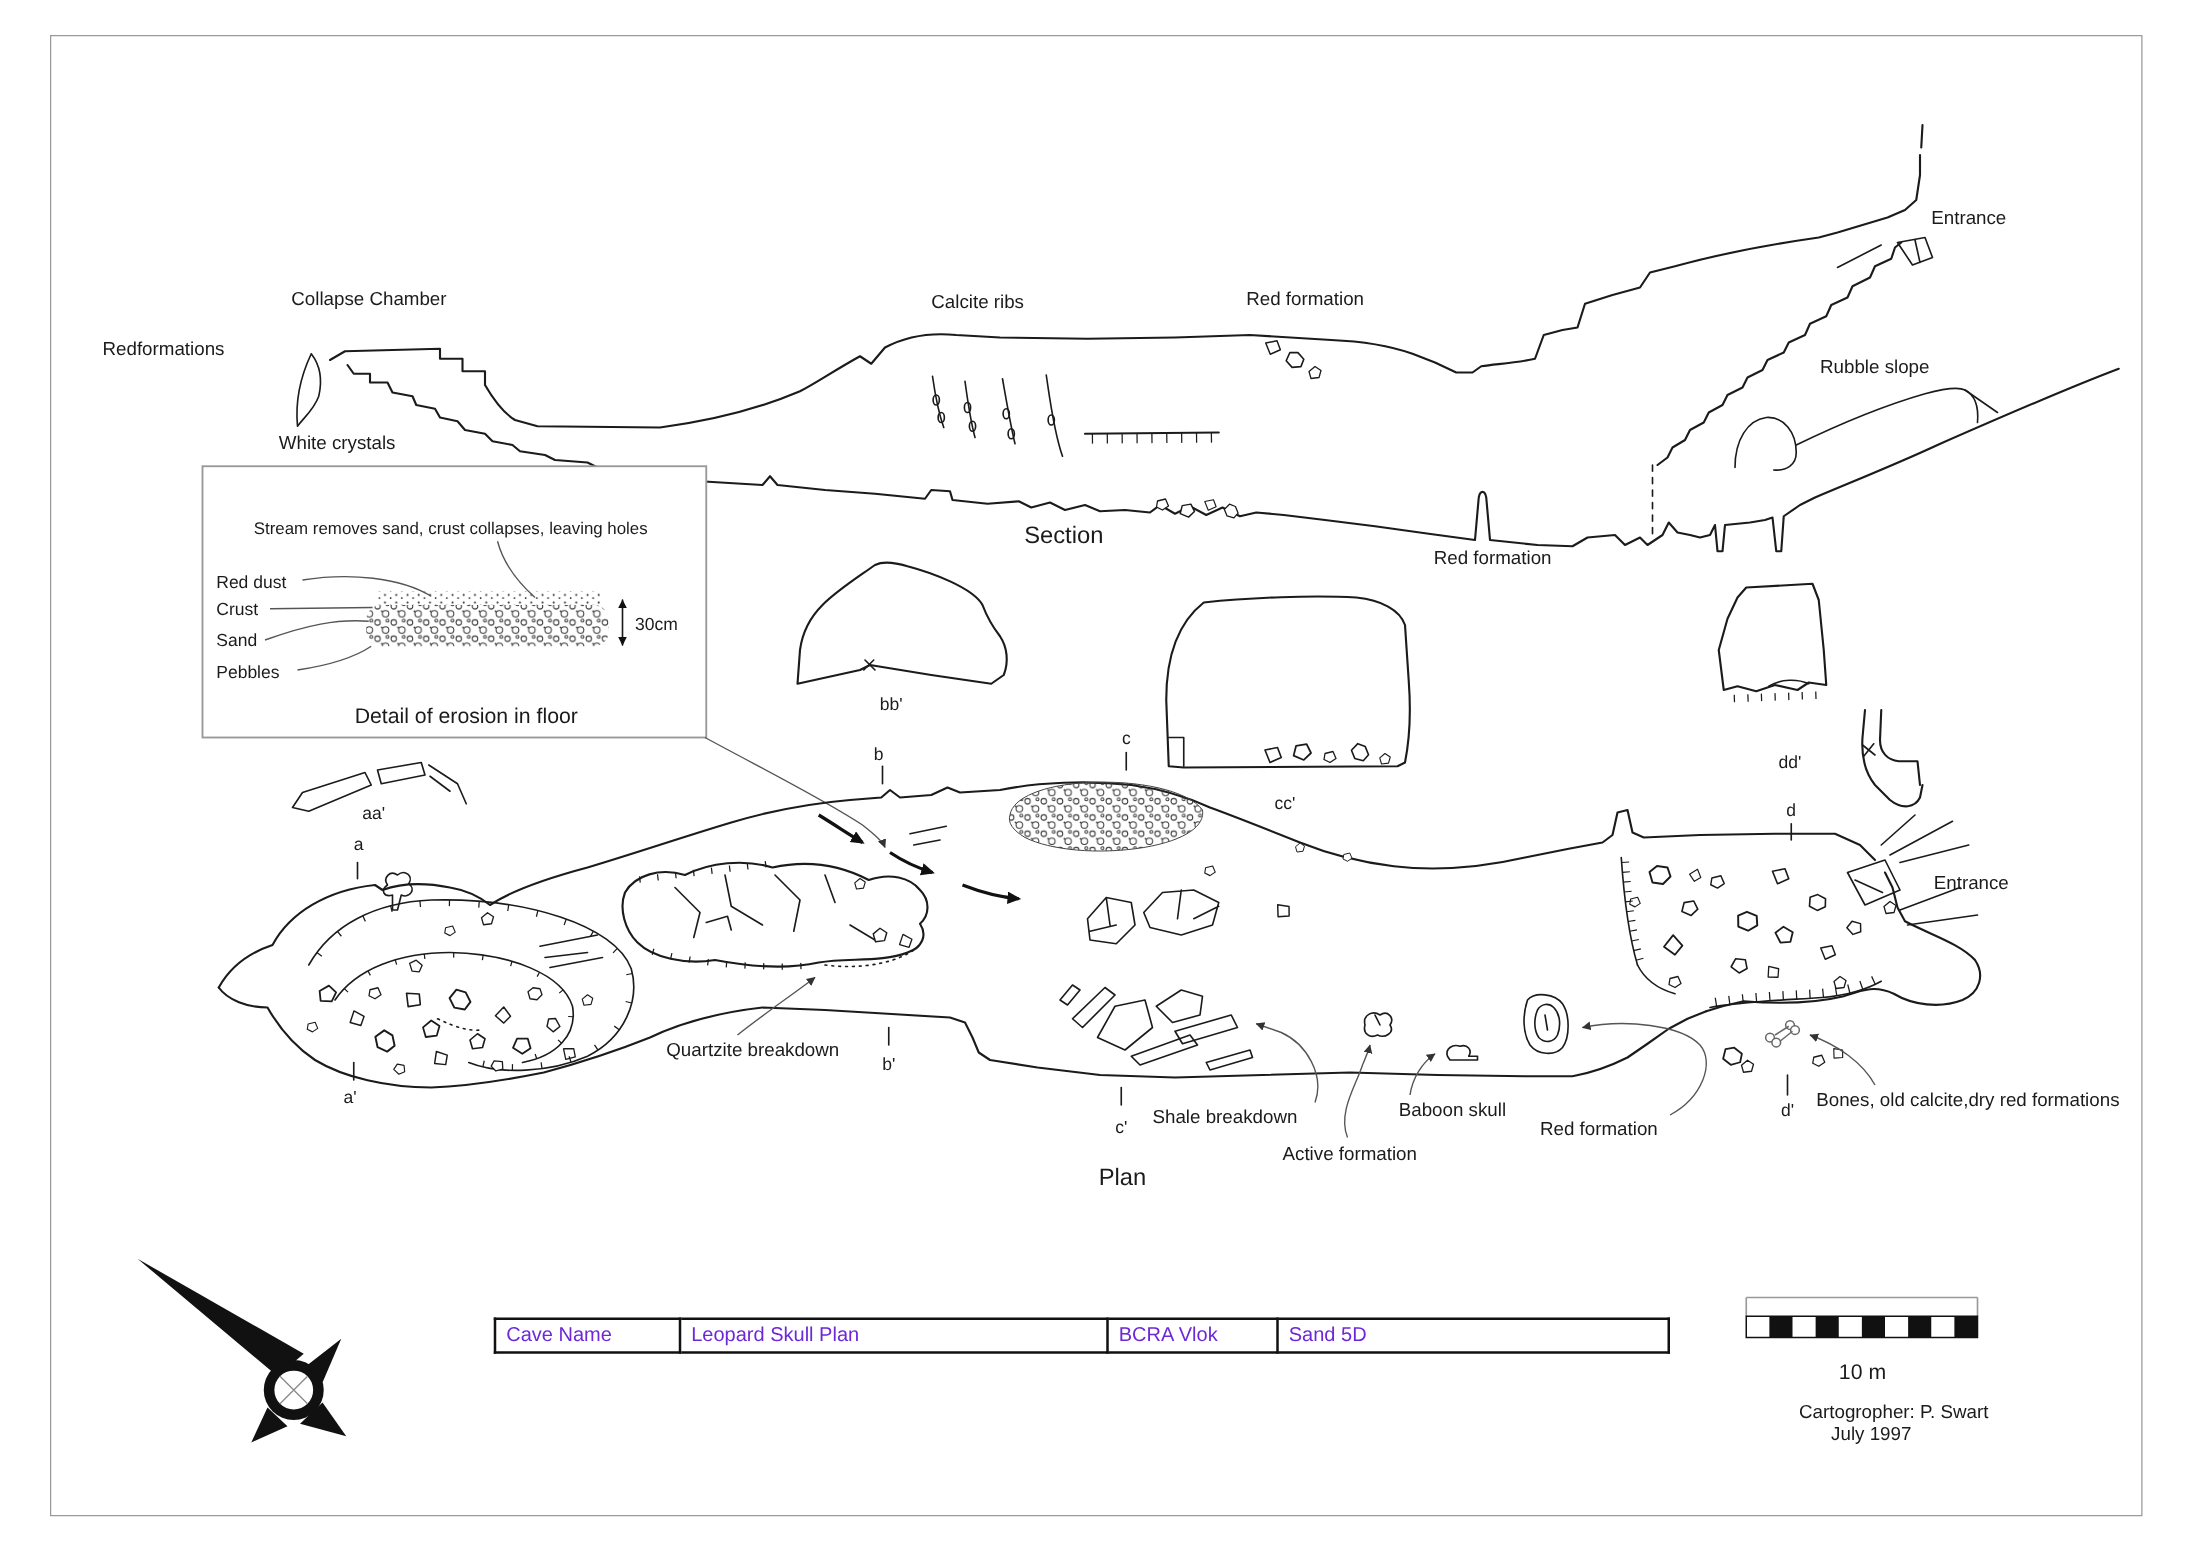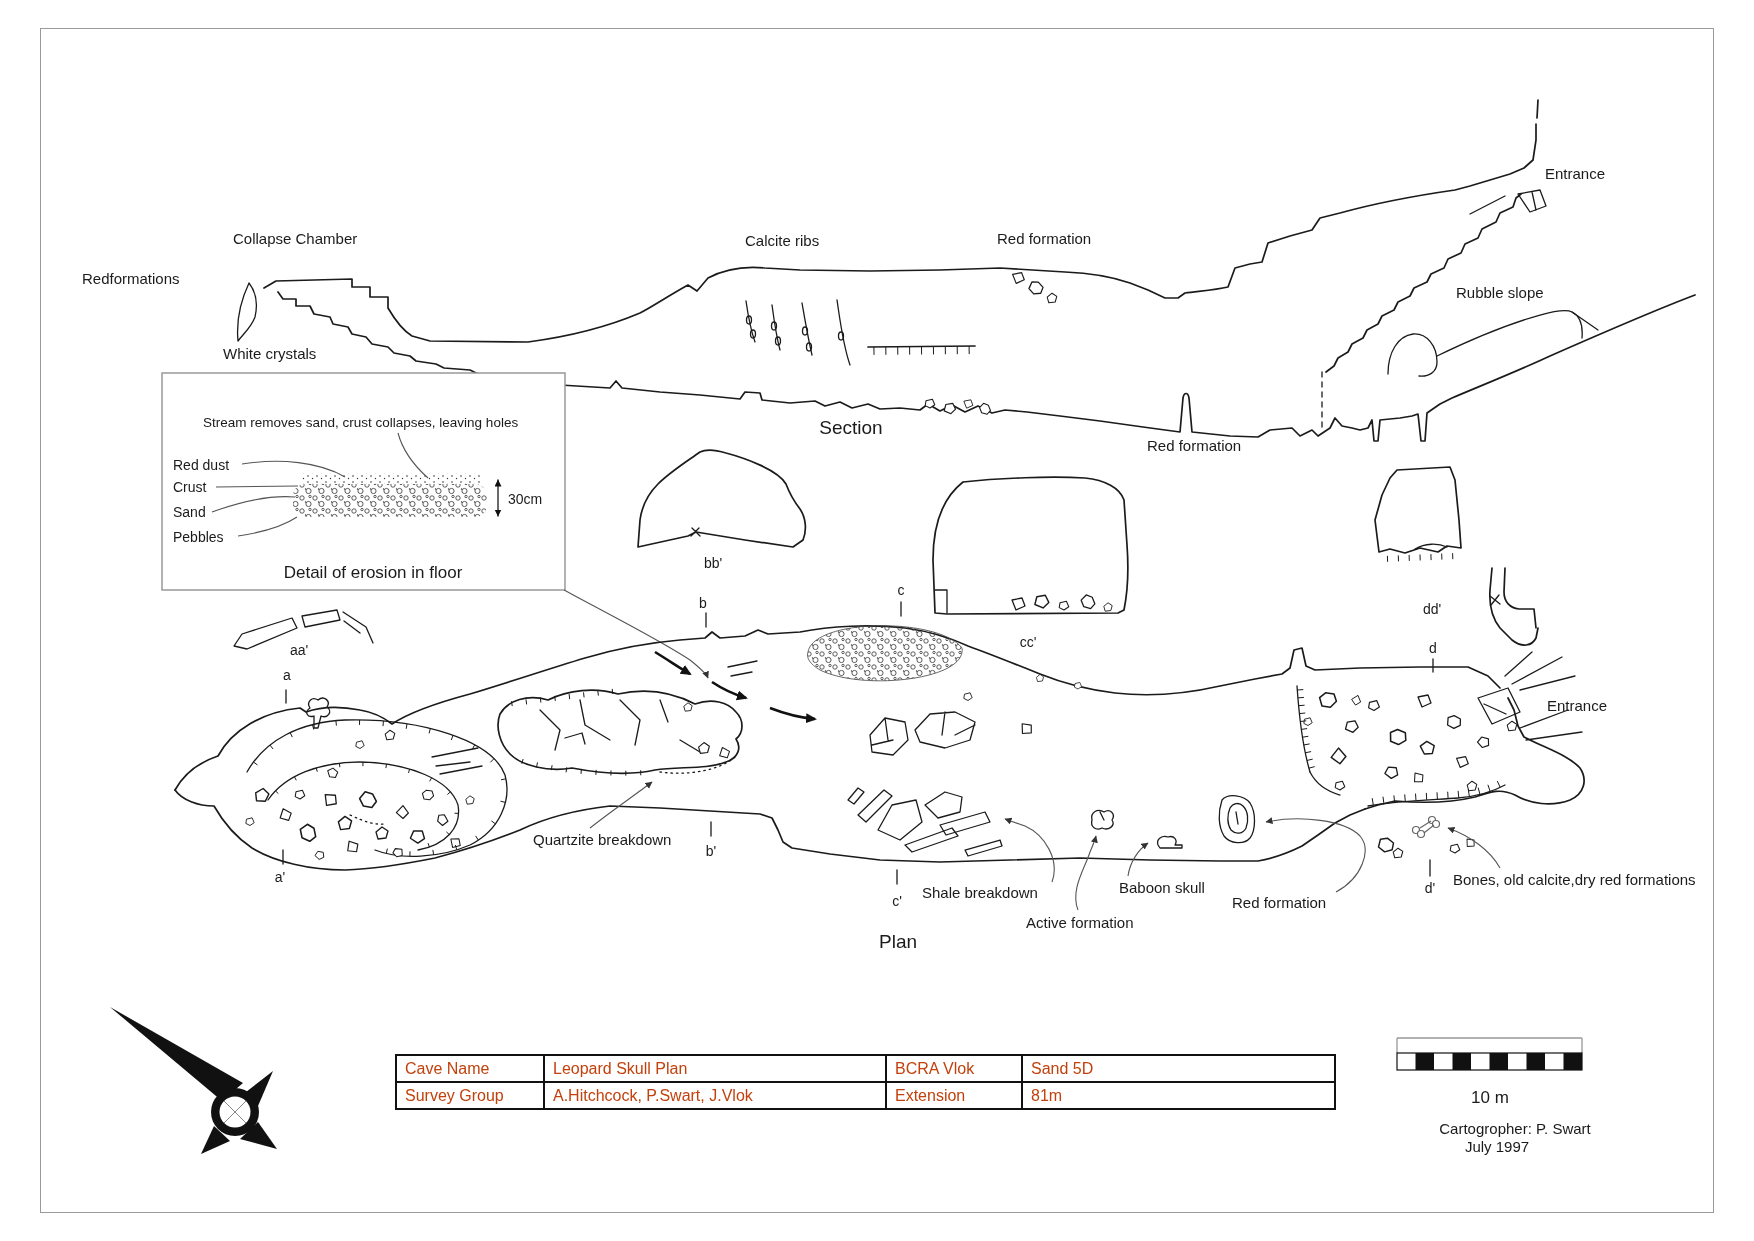--- a/index.html
+++ b/index.html
@@ -17,21 +17,21 @@
   .guide{fill:none;stroke:none;}
   .dash{stroke-dasharray:5 5;}
   .dot{stroke-dasharray:1.5 4;}
   text{fill:#1b1b1b;font-family:"Liberation Sans",sans-serif;font-size:15px;}
   .big{font-size:19px;}
   .sm{font-size:14px;}
   .note{font-size:13.5px;}
   .mid{text-anchor:middle;}
   #info-table{position:absolute;left:395px;top:1054px;width:941px;border-collapse:collapse;
               table-layout:fixed;}
-  #info-table td{border:2px solid #111;height:25px;padding:0 0 0 8px;font-size:16px;color:#c2410c;
+  #info-table td{border:2px solid #111;height:25px;padding:0 0 0 8px;font-size:16px;color:#6d28d9;
                  white-space:nowrap;overflow:hidden;}
 </style>
 </head>
 <body>
 
 <div id="page">
   <div id="frame"></div>
 
   <svg width="1754" height="1241" viewBox="0 0 1754 1241">
     <defs>
@@ -407,21 +407,15 @@
         <col style="width:136px">
         <col>
       </colgroup>
     <tbody>
         <tr>
       <td>Cave Name</td>
       <td>Leopard Skull Plan</td>
       <td>BCRA Vlok</td>
       <td>Sand 5D</td>
     </tr>
-    <tr>
-      <td>Survey Group</td>
-      <td>A.Hitchcock, P.Swart, J.Vlok</td>
-      <td>Extension</td>
-      <td>81m</td>
-    </tr>
   </tbody>
     </table>
 </div>
 
 </body></html>

